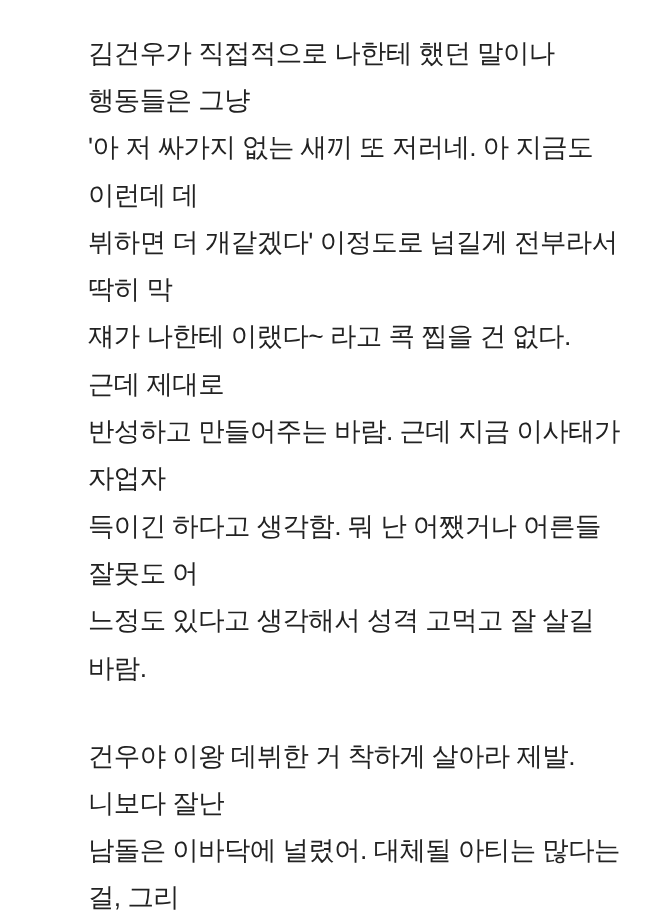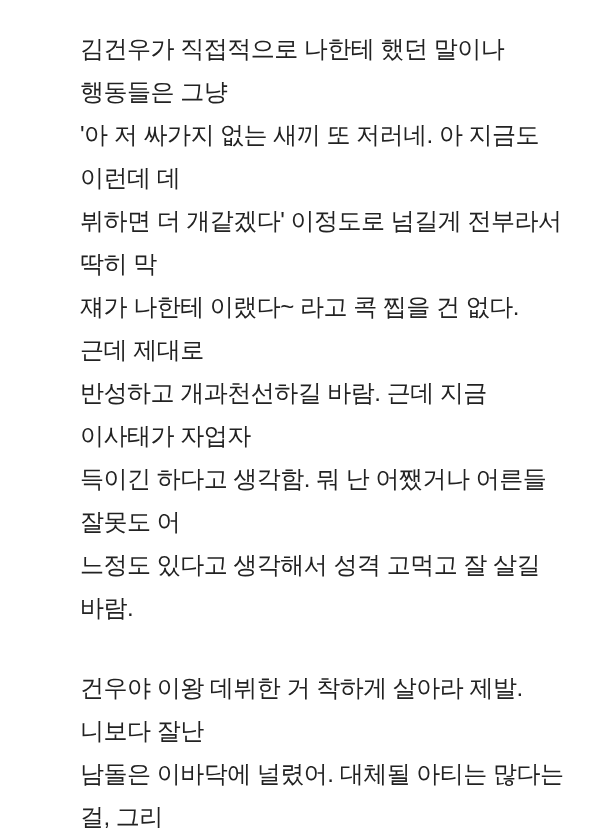--- a/index.html
+++ b/index.html
@@ -32,21 +32,21 @@
   }
 </style>
 </head>
 <body>
 
 <div class="comment">
   <p class="comment-paragraph">김건우가 직접적으로 나한테 했던 말이나 행동들은 그냥
 '아 저 싸가지 없는 새끼 또 저러네. 아 지금도 이런데 데
 뷔하면 더 개같겠다' 이정도로 넘길게 전부라서 딱히 막
 쟤가 나한테 이랬다~ 라고 콕 찝을 건 없다. 근데 제대로
-반성하고 개과천선하길 바람. 근데 지금 이사태가 자업자
+반성하고 만들어주는 바람. 근데 지금 이사태가 자업자
 득이긴 하다고 생각함. 뭐 난 어쨌거나 어른들 잘못도 어
 느정도 있다고 생각해서 성격 고먹고 잘 살길 바람.</p>
   <p class="comment-paragraph">건우야 이왕 데뷔한 거 착하게 살아라 제발. 니보다 잘난
 남돌은 이바닥에 널렸어. 대체될 아티는 많다는 걸, 그리
 고 너는 도와줄 주변 스탭 없으면 아무것도 아닌 거 제발
 좀 깨달아라. 너 빌 있을 때 스탭들이 하나같이 한 말이
 향기 없는 꽃이었어~ 네 매력 만들어주는 모든 방송계
 엔터계 사람들한테 잘하진 못할 망정 최소한 예의 있게는
 굴어라 좀.</p>
 

